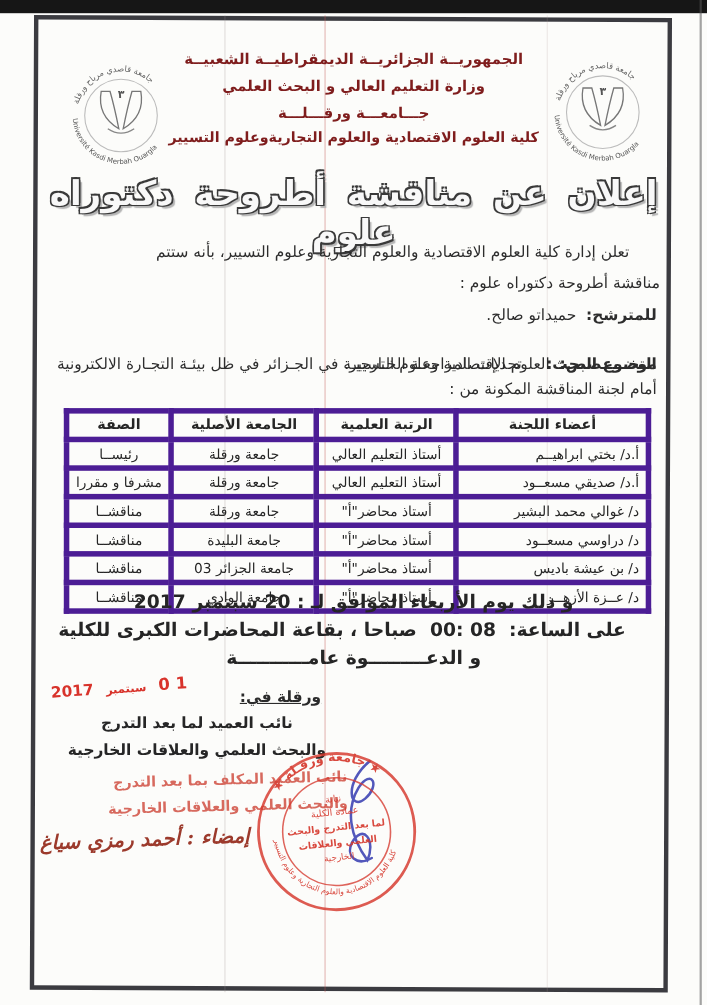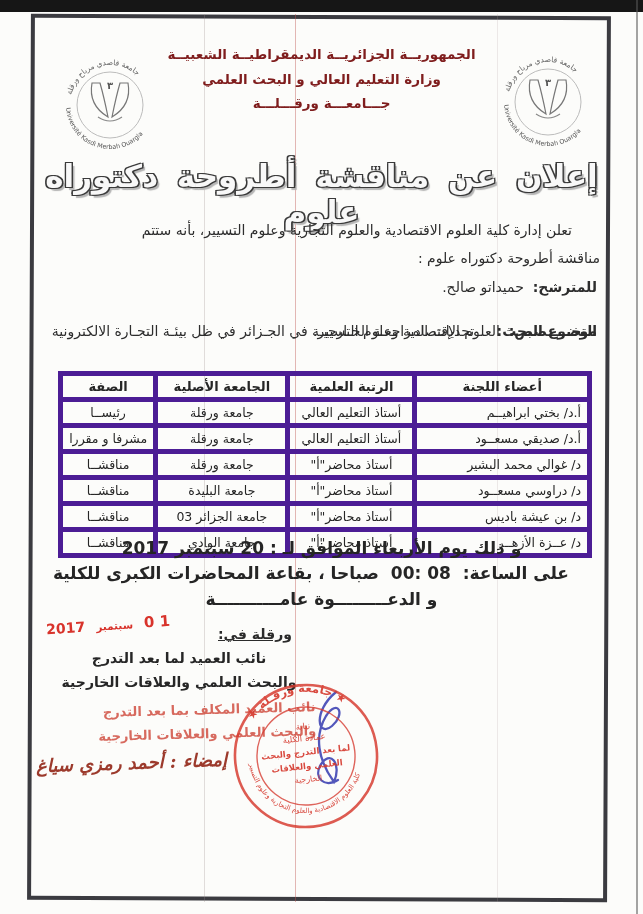--- a/index.html
+++ b/index.html
@@ -68,20 +68,21 @@
   <div class="top-bar"></div>
   <div class="edge-right"></div>
   <div class="frame"></div>
   <div class="vline vline1"></div>
   <div class="vline vline2"></div>
   <div class="vline vline3"></div>
 
   <div class="hdr" style="top:46px">الجمهوريــة الجزائريــة الديمقراطيــة الشعبيــة</div>
   <div class="hdr" style="top:71px">وزارة التعليم العالي و البحث العلمي</div>
   <div class="hdr" style="top:95px">جـــامعـــة ورقـــلـــة</div>
+  <div class="hdr" style="top:118px;font-size:13px">كلية العلوم الاقتصادية والعلوم التجاريةوعلوم التسيير</div>
 
   <svg class="logo logo-left" width="104" height="104" viewBox="0 0 104 104">
     <defs>
       <path id="lt1" d="M 12,52 A 40,40 0 0 1 92,52"></path>
       <path id="lb1" d="M 8,52 A 44,44 0 0 0 96,52"></path>
     </defs>
     <circle cx="52" cy="52" r="33" fill="none" stroke="#bcbcbc" stroke-width="1"></circle>
     <path d="M34,30 Q30,52 50,64 Q46,44 42,30 Z" fill="none" stroke="#777" stroke-width="1.2"></path>
     <path d="M70,30 Q74,52 54,64 Q58,44 62,30 Z" fill="none" stroke="#777" stroke-width="1.2"></path>
     <path d="M40,64 Q52,72 64,64" fill="none" stroke="#888" stroke-width="1.2"></path>
@@ -114,20 +115,21 @@
     <span>حميداتو صالح.</span>
   </div>
   <div class="rtl-line f-spec">
     <span class="lbl">التخـــــصص:</span>&nbsp;
     <span>العلوم الإقتصادية وعلوم التسيير.</span>
   </div>
   <div class="rtl-line f-topic">
     <span class="lbl">موضوع البحث:</span>&nbsp;&nbsp;&nbsp;&nbsp;
     <span>تحديات المراجعـة الخـارجيـة في الجـزائر في ظل بيئـة التجـارة الالكترونية</span>
   </div>
+  <div class="rtl-line f-comm">أمام لجنة المناقشة المكونة من :</div>
 
   <table class="committee">
     <colgroup>
         <col style="width:33%">
         <col style="width:24%">
         <col style="width:25%">
         <col style="width:18%">
       </colgroup>
     <tbody>
         <tr>

